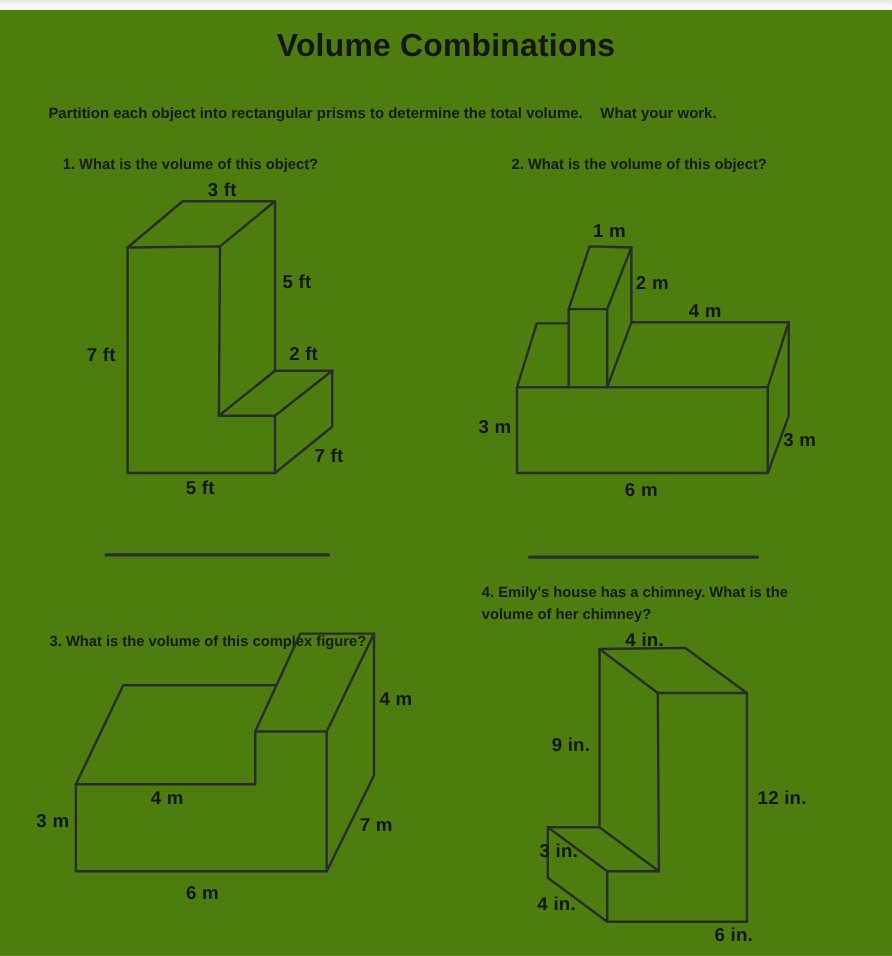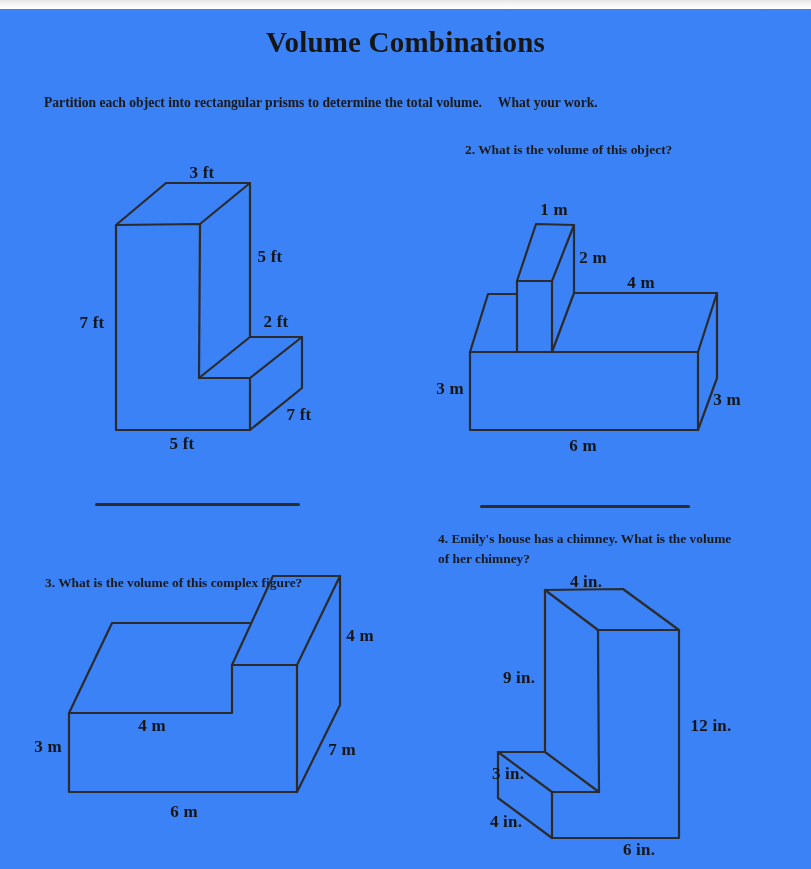--- a/index.html
+++ b/index.html
@@ -1,20 +1,20 @@
 <!DOCTYPE html>
 <html><head>
 <meta charset="utf-8">
 <style>
   html,body{margin:0;padding:0;background:#ffffff;}
   .page{
     position:relative;
     width:811px;height:869px;
-    background:#3b82f6;
-    font-family:Liberation Serif, serif;
+    background:#4d7c0f;
+    font-family:Liberation Sans, sans-serif;
     color:#1c1c1c;
     overflow:hidden;
   }
   .top-edge{
     position:absolute;left:0;top:0;width:811px;height:9px;
     background:linear-gradient(180deg,#e6e6e6 0%,#f5f5f5 45%,#ffffff 100%);
   }
   .page-title{
     position:absolute;left:0;top:26px;width:811px;
     text-align:center;
@@ -60,20 +60,21 @@
 <div class="page">
 
   <div class="top-edge"></div>
 
   <div class="page-title">Volume Combinations</div>
 
   <div class="instructions">
     <span>Partition each object into rectangular prisms to determine the total volume.</span><span class="part2">What your work.</span>
   </div>
 
+  <div class="q-prompt q1">1. What is the volume of this object?</div>
   <div class="q-prompt q2">2. What is the volume of this object?</div>
   <div class="q-prompt q3">3. What is the volume of this complex figure?</div>
   <div class="q-prompt q4">4. Emily's house has a chimney. What is the volume of her chimney?</div>
 
   <svg class="geometry" viewBox="0 0 811 869">
 
     <g>
       <path d="M116,225 L200,224 L199,378 L250,378 L250,430 L116,430 Z"></path>
       <path d="M116,225 L166,183 L250,183 L200,224"></path>
       <path d="M250,183 L250,337 L199,378"></path>
@@ -127,18 +128,18 @@
   <span class="dim" style="left:48px;top:747px;">3 m</span>
   <span class="dim" style="left:184px;top:812px;">6 m</span>
   <span class="dim" style="left:360px;top:636px;">4 m</span>
   <span class="dim" style="left:342px;top:750px;">7 m</span>
 
   <span class="dim" style="left:586px;top:582px;">4 in.</span>
   <span class="dim" style="left:519px;top:678px;">9 in.</span>
   <span class="dim" style="left:711px;top:726px;">12 in.</span>
   <span class="dim" style="left:508px;top:774px;">3 in.</span>
   <span class="dim" style="left:506px;top:822px;">4 in.</span>
-  <span class="dim" style="left:627px;top:850px;padding-left:24px;">6 in.</span>
+  <span class="dim" style="left:655px;top:850px;padding-left:24px;">6 in.</span>
 
   <div class="answer-line a1"></div>
   <div class="answer-line a2"></div>
 
 </div>
 
 </body></html>

